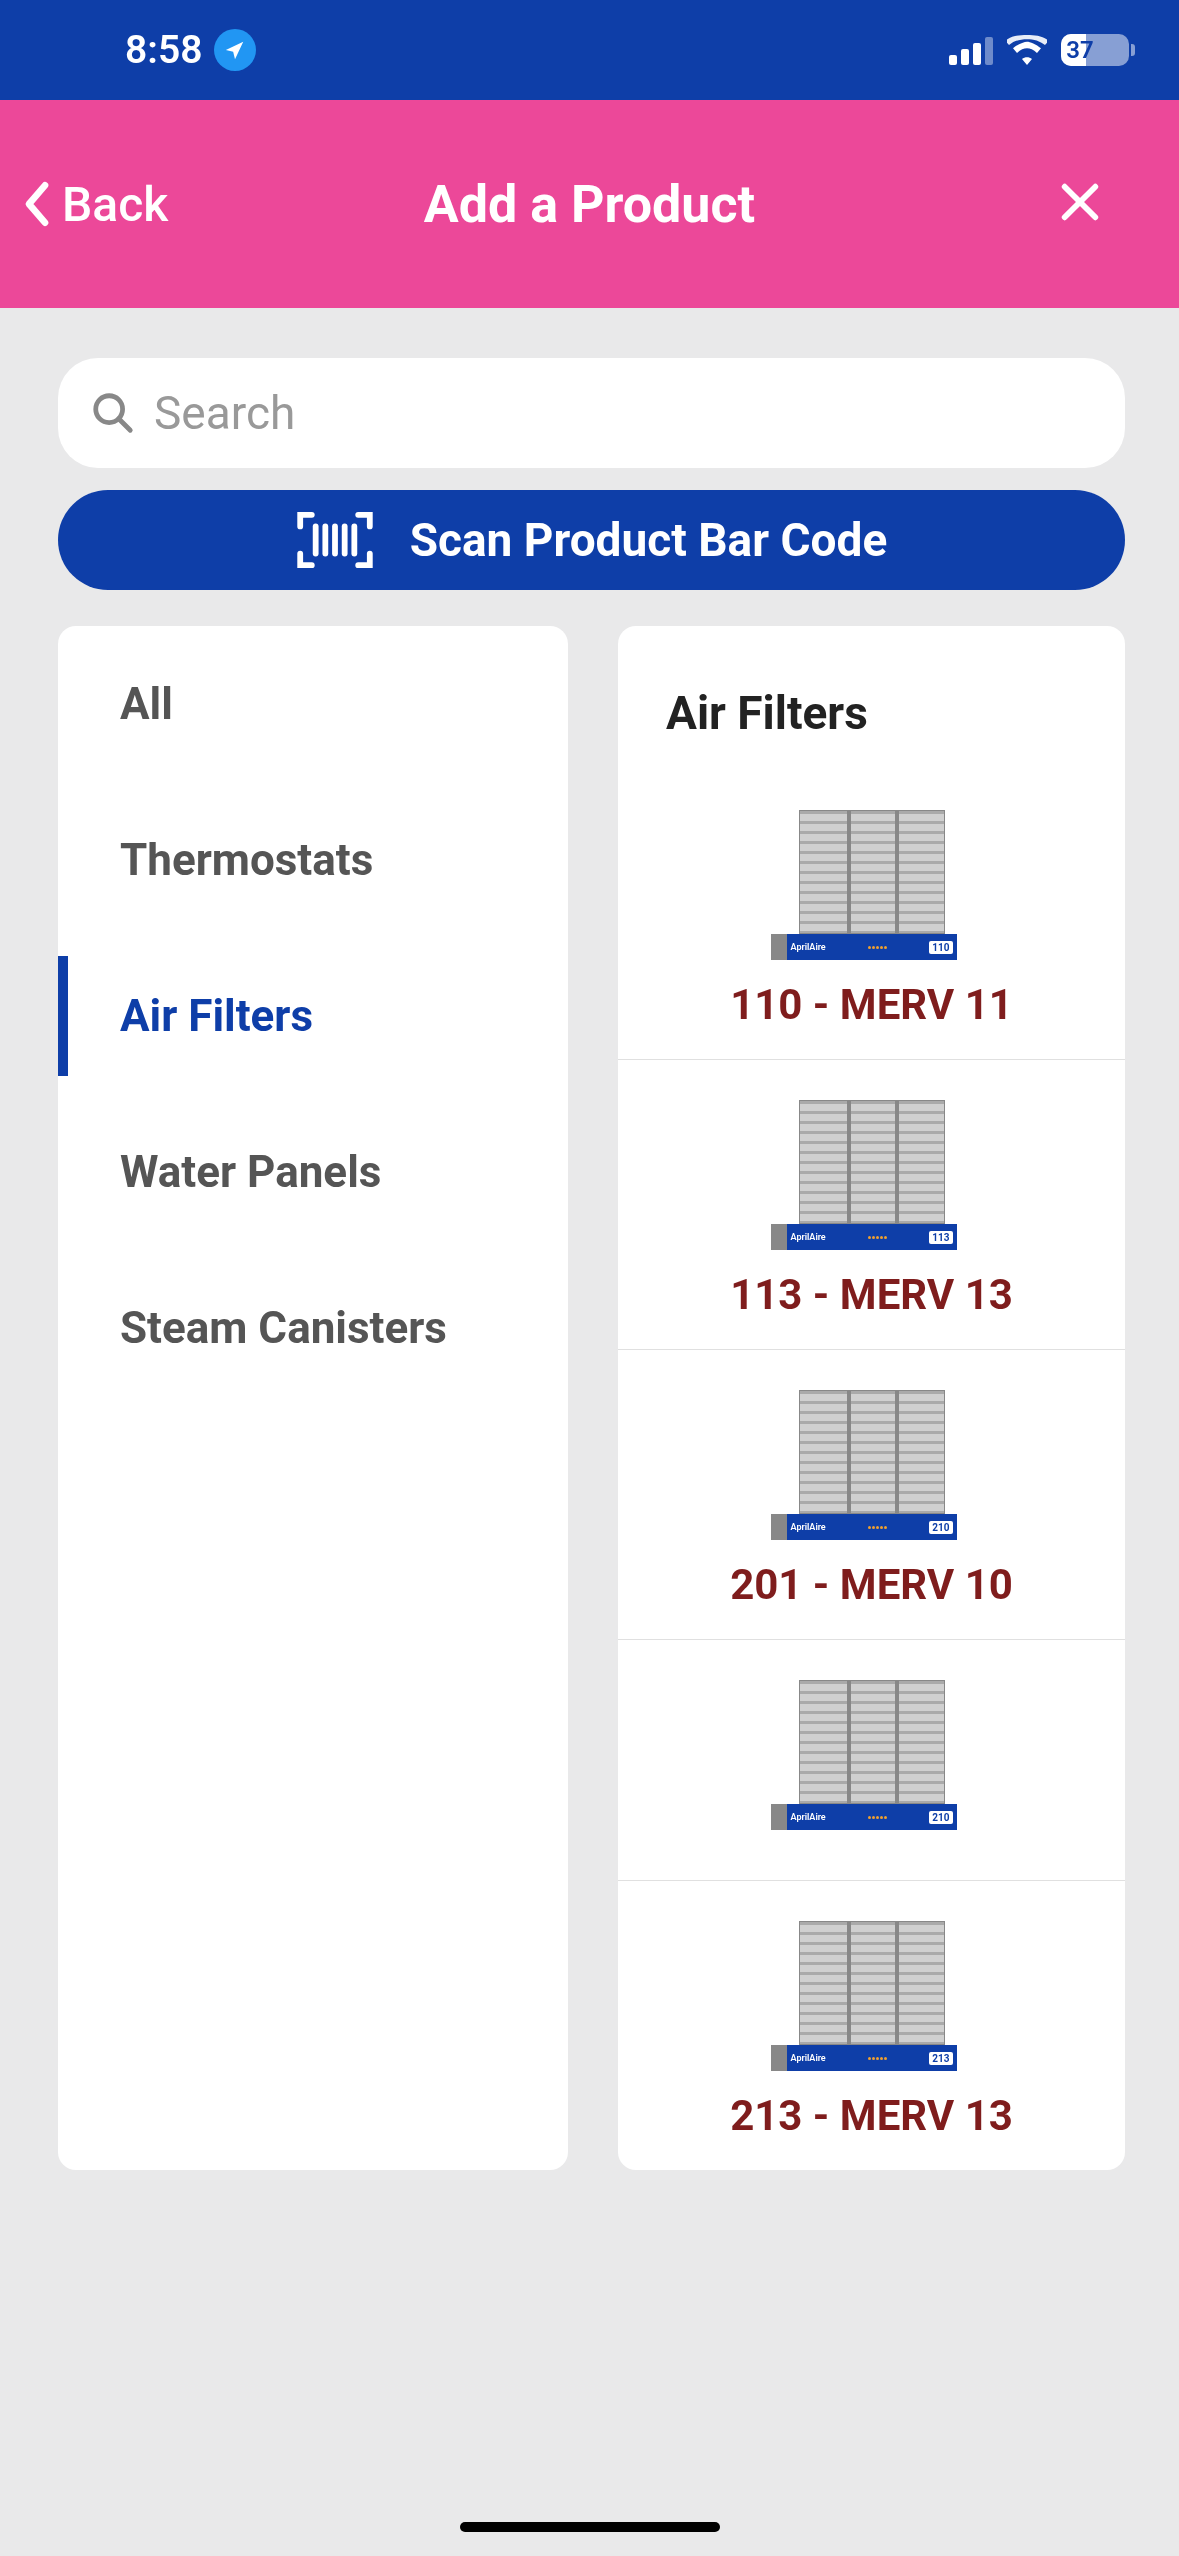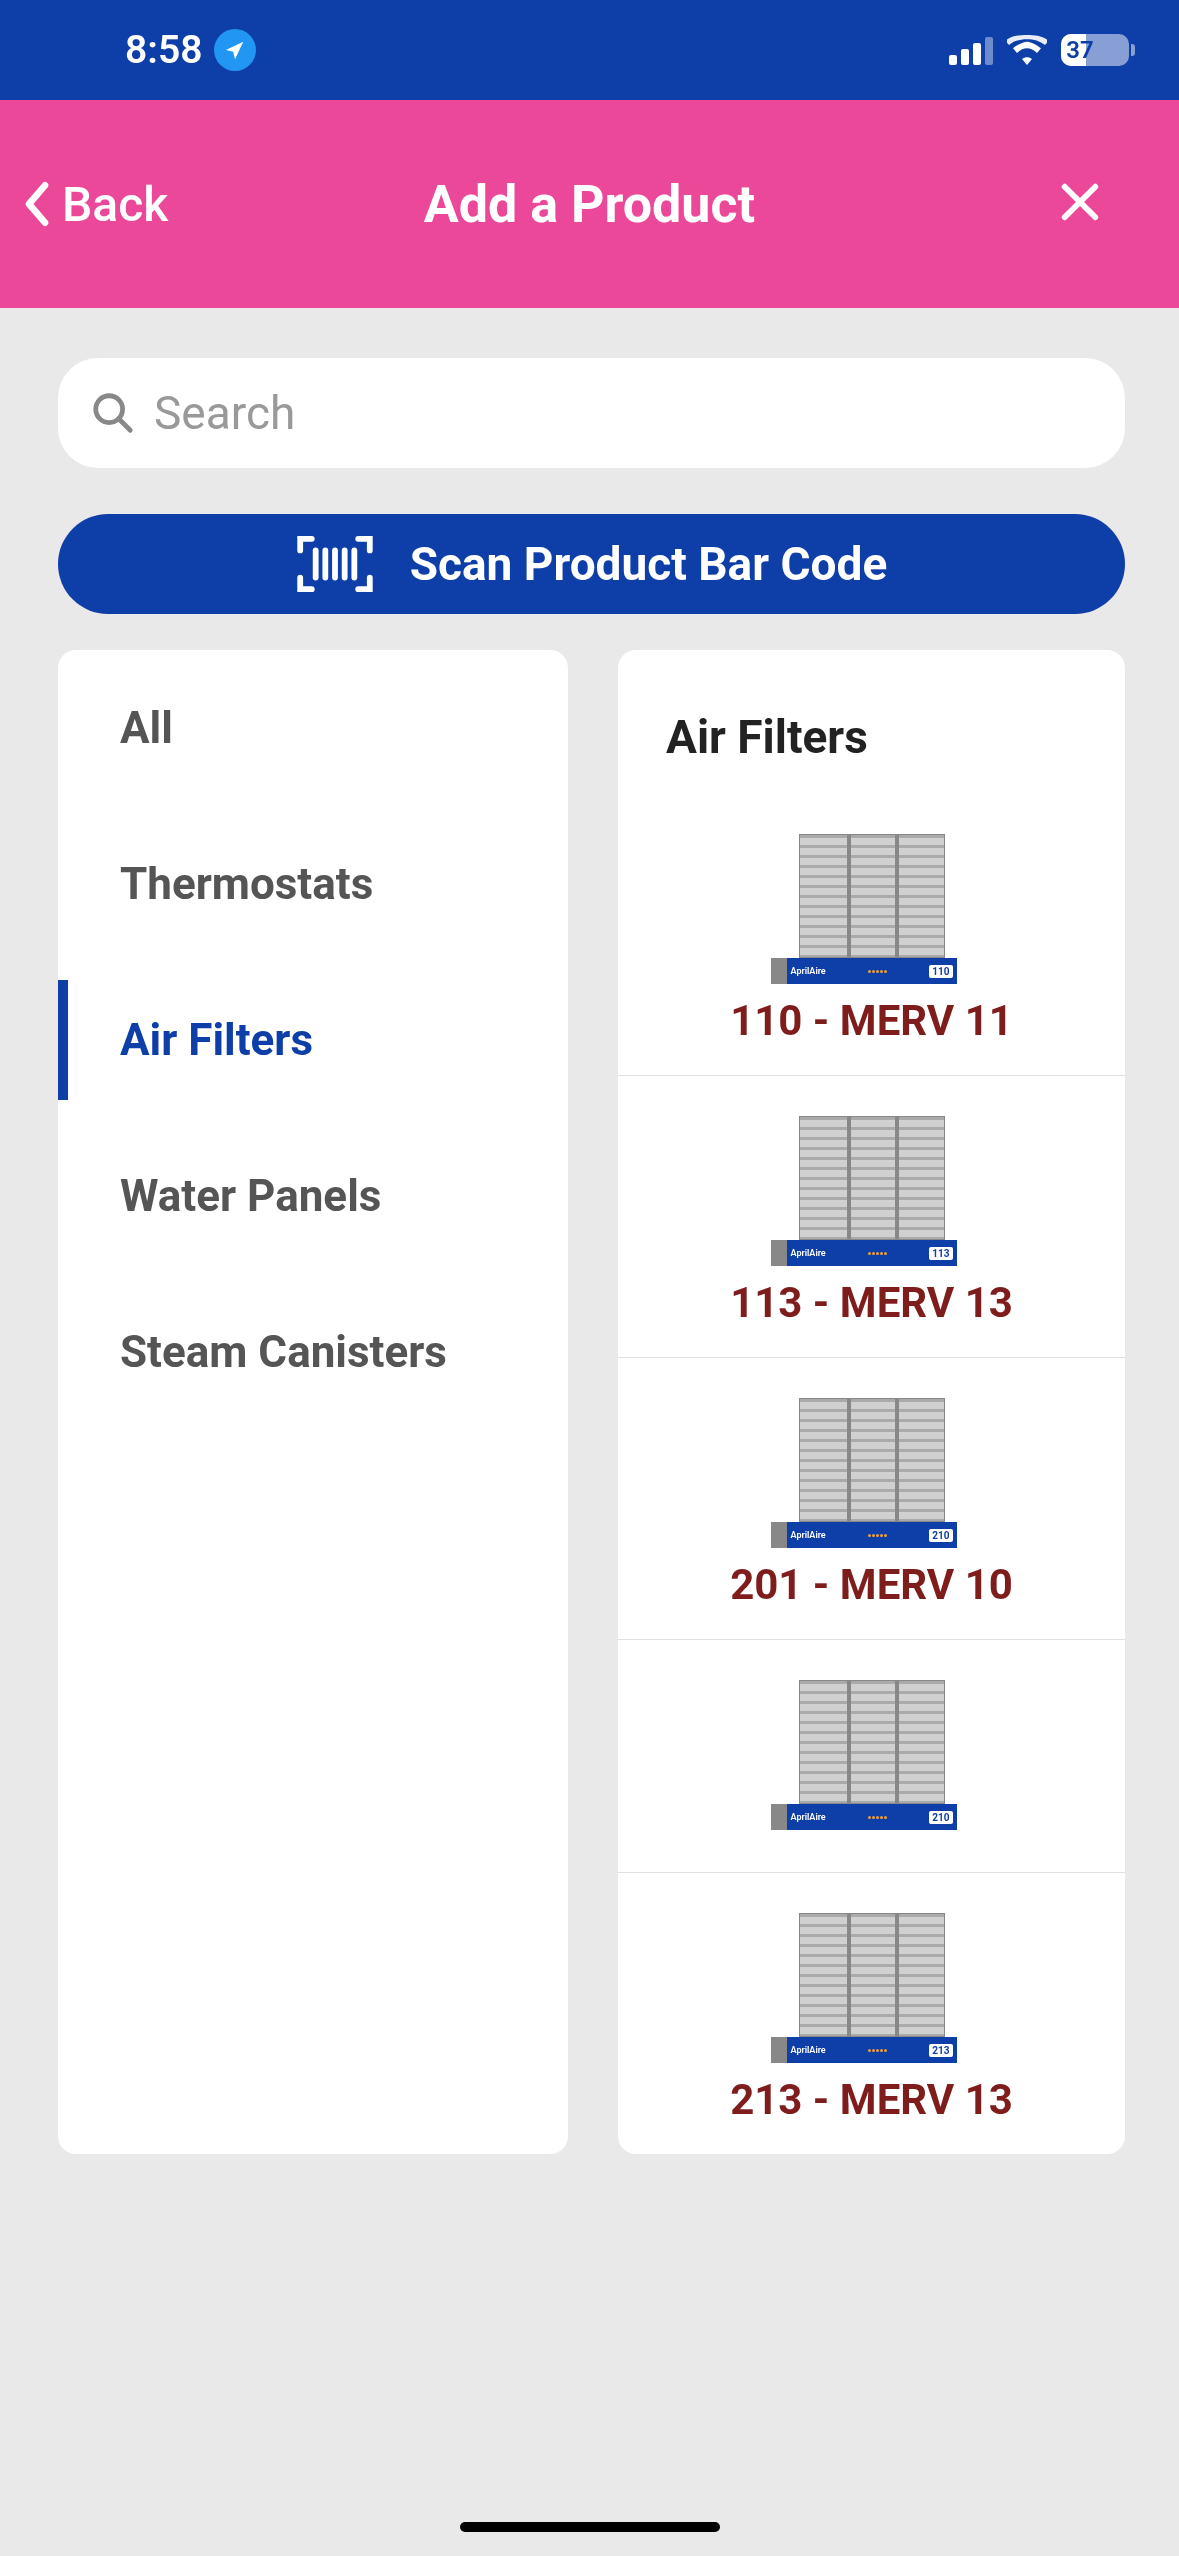--- a/index.html
+++ b/index.html
@@ -147,21 +147,21 @@
     }
     .scan-button {
       background: #0e3ea8;
       color: #fff;
       border-radius: 52px;
       height: 100px;
       display: flex;
       align-items: center;
       justify-content: center;
       gap: 36px;
-      margin-top: 46px;
+      margin-top: 22px;
       font-size: 46px;
       font-weight: 700;
       cursor: pointer;
     }
     .panels {
       display: flex;
       gap: 50px;
       margin-top: 36px;
     }
     .category-panel {
@@ -211,21 +211,21 @@
       border-bottom: 1px solid #e0e0e0;
       cursor: pointer;
     }
     .product-item:last-child {
       border-bottom: none;
     }
     .product-image {
       width: 170px;
       height: 150px;
       position: relative;
-      margin-bottom: 12px;
+      margin-bottom: 20px;
     }
     .filter-body {
       position: absolute;
       top: 0;
       left: 12px;
       right: 12px;
       bottom: 26px;
       background: repeating-linear-gradient(
         to bottom,
         #aaa 0px,

